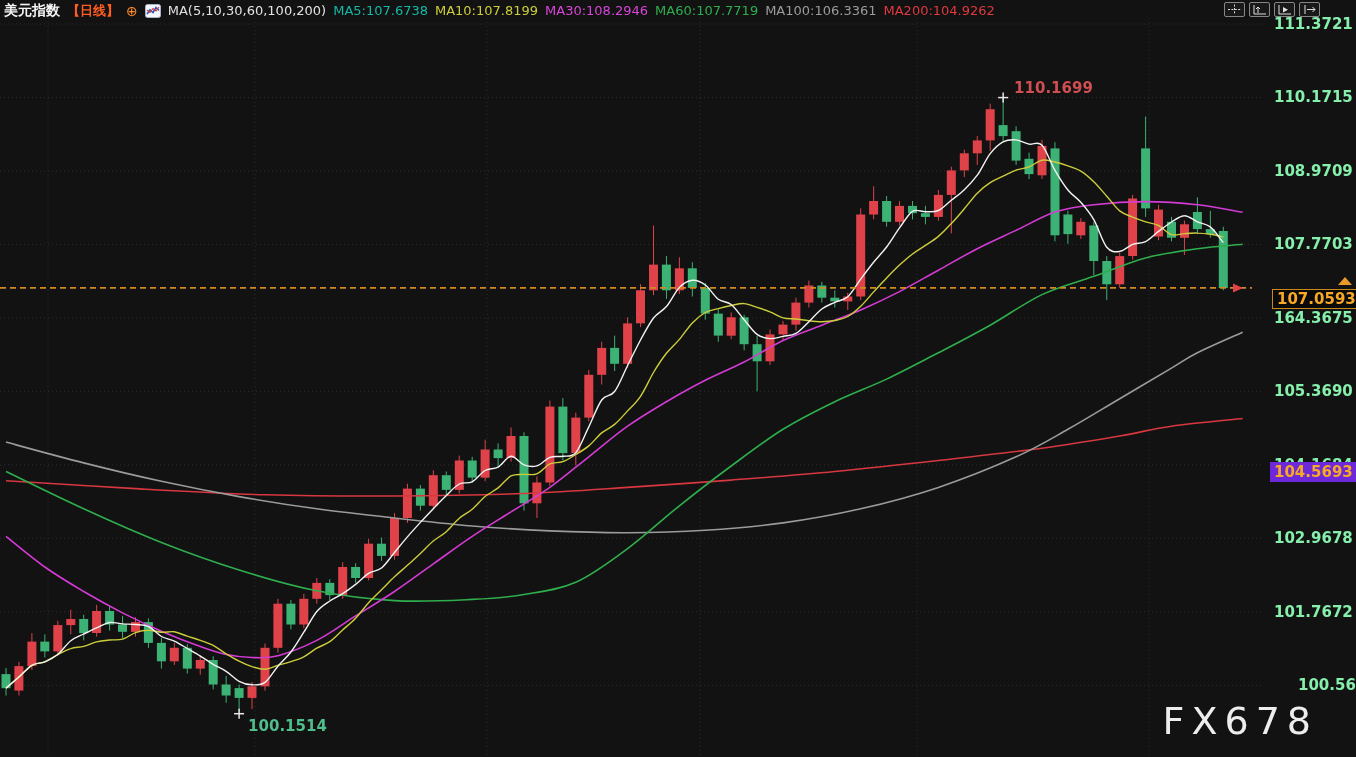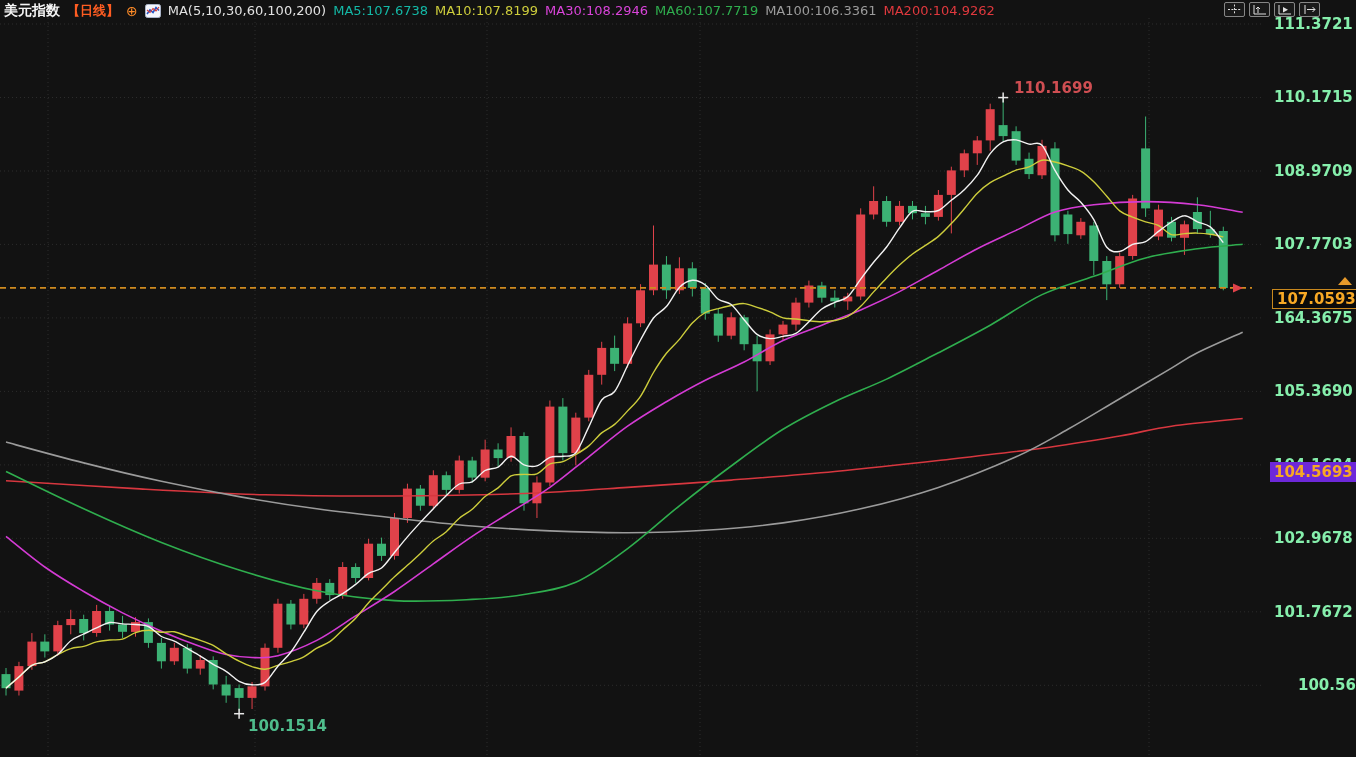--- a/index.html
+++ b/index.html
@@ -310,13 +310,14 @@
       <div class="ylab" style="top: 382px;">105.3690</div>
       <div class="ylab" style="top: 456px;">104.1684</div>
       <div class="ylab" style="top: 529px;">102.9678</div>
       <div class="ylab" style="top: 603px;">101.7672</div>
       <div class="ylab" style="top: 676px; margin-left: 24px;">100.5666</div>
     </div>
 
   <div class="pricetag" id="curTag" style="top: 289px;">107.0593</div>
   <div class="pricetag" id="markTag">104.5693</div>
 
+  <div class="watermark">FX678</div>
 </div>
 
 </body></html>

